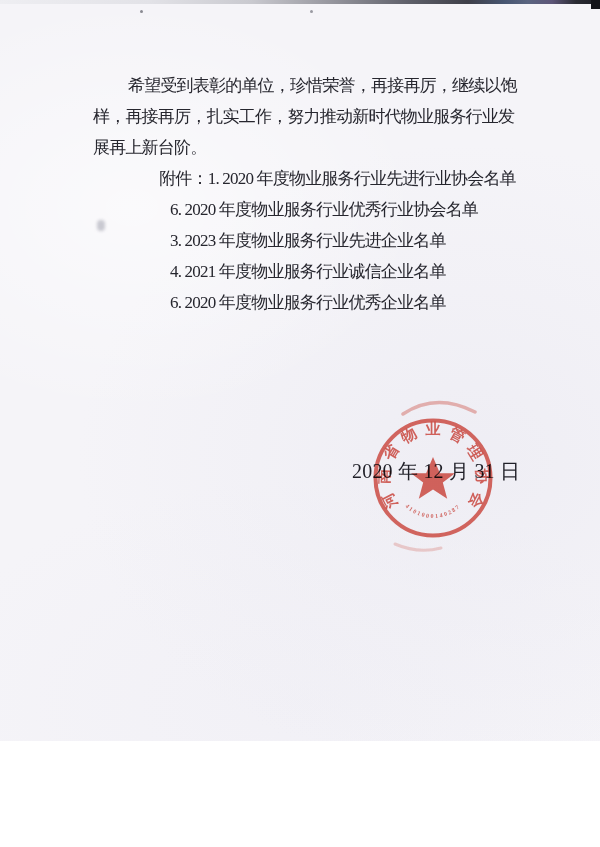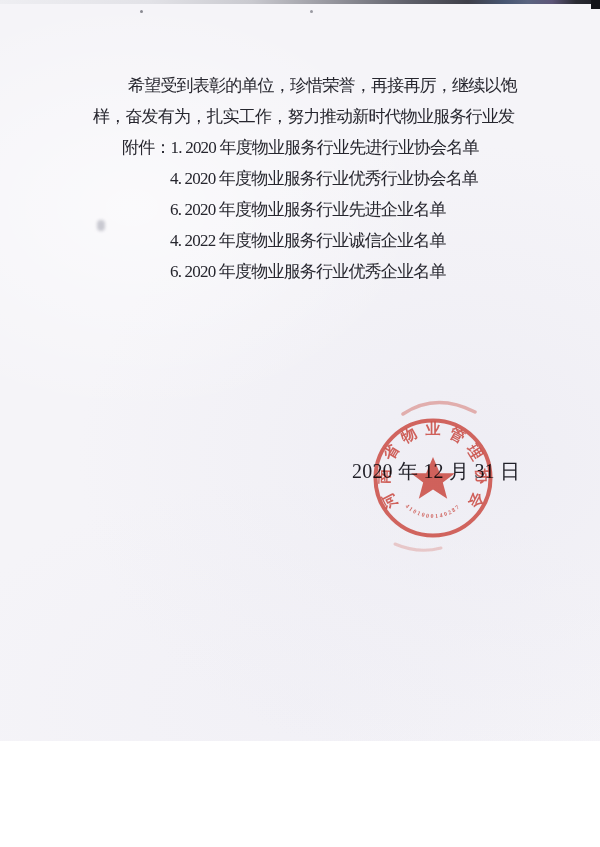--- a/index.html
+++ b/index.html
@@ -28,21 +28,21 @@
   }
   
   .text-flow{
     position:absolute;left:93px;top:70px;width:460px;
   }
   .bline{
     height:31px;line-height:31px;font-size:17px;letter-spacing:-0.8px;
     white-space:nowrap;color:#26262e;
   }
   .bline.indent{padding-left:35px;}
-  .bline.attach-first{padding-left:29px;}
+  .bline.attach-first{padding-left:29px;text-align:center;}
   .bline.attach{padding-left:77px;}
   
   .date{
     position:absolute;left:352px;top:458px;
     font-size:20px;letter-spacing:.2px;color:#1f1f27;white-space:nowrap;
   }
   
   .seal{
     position:absolute;left:363px;top:378px;width:140px;height:180px;
     mix-blend-mode:multiply;opacity:.93;
@@ -63,25 +63,26 @@
 </head>
 <body>
 
 <div class="page">
 
   <div class="scan-strip"></div>
   <div class="scan-corner"></div>
 
   <div class="text-flow">
     <div class="bline indent">希望受到表彰的单位，珍惜荣誉，再接再厉，继续以饱</div>
-    <div class="bline">样，奋发有为，扎实工作，努力推动新时代物业服务行业发</div>
+    <div class="bline">样，再接再厉，扎实工作，努力推动新时代物业服务行业发</div>
+    <div class="bline">展再上新台阶。</div>
     <div class="bline attach-first"><span>附件：</span><span>1. 2020 年度物业服务行业先进行业协会名单</span></div>
-    <div class="bline attach">4. 2020 年度物业服务行业优秀行业协会名单</div>
-    <div class="bline attach">6. 2020 年度物业服务行业先进企业名单</div>
-    <div class="bline attach">4. 2022 年度物业服务行业诚信企业名单</div>
+    <div class="bline attach">6. 2020 年度物业服务行业优秀行业协会名单</div>
+    <div class="bline attach">3. 2023 年度物业服务行业先进企业名单</div>
+    <div class="bline attach">4. 2021 年度物业服务行业诚信企业名单</div>
     <div class="bline attach">6. 2020 年度物业服务行业优秀企业名单</div>
   </div>
 
   <div class="date">2020 年 12 月 31 日</div>
 
   <svg class="seal" viewBox="-70 -100 140 180">
     <defs>
       <path id="orgArc" d="M -35 26.6 A 44 44 0 1 1 35 26.6" fill="none"></path>
       <path id="codeArc" d="M -28 28.6 A 40 40 0 0 0 28 28.6" fill="none"></path>
     </defs>

